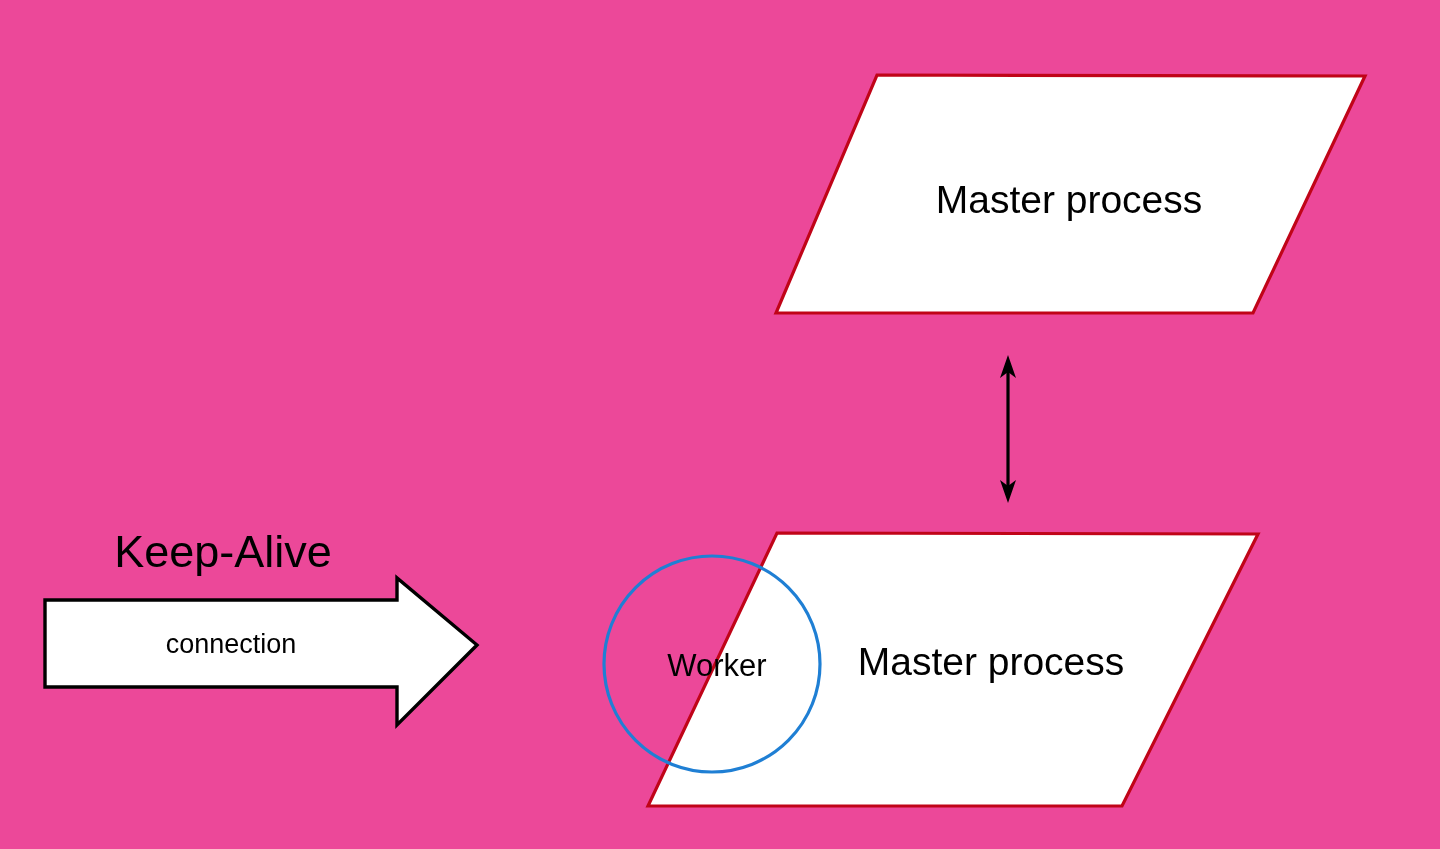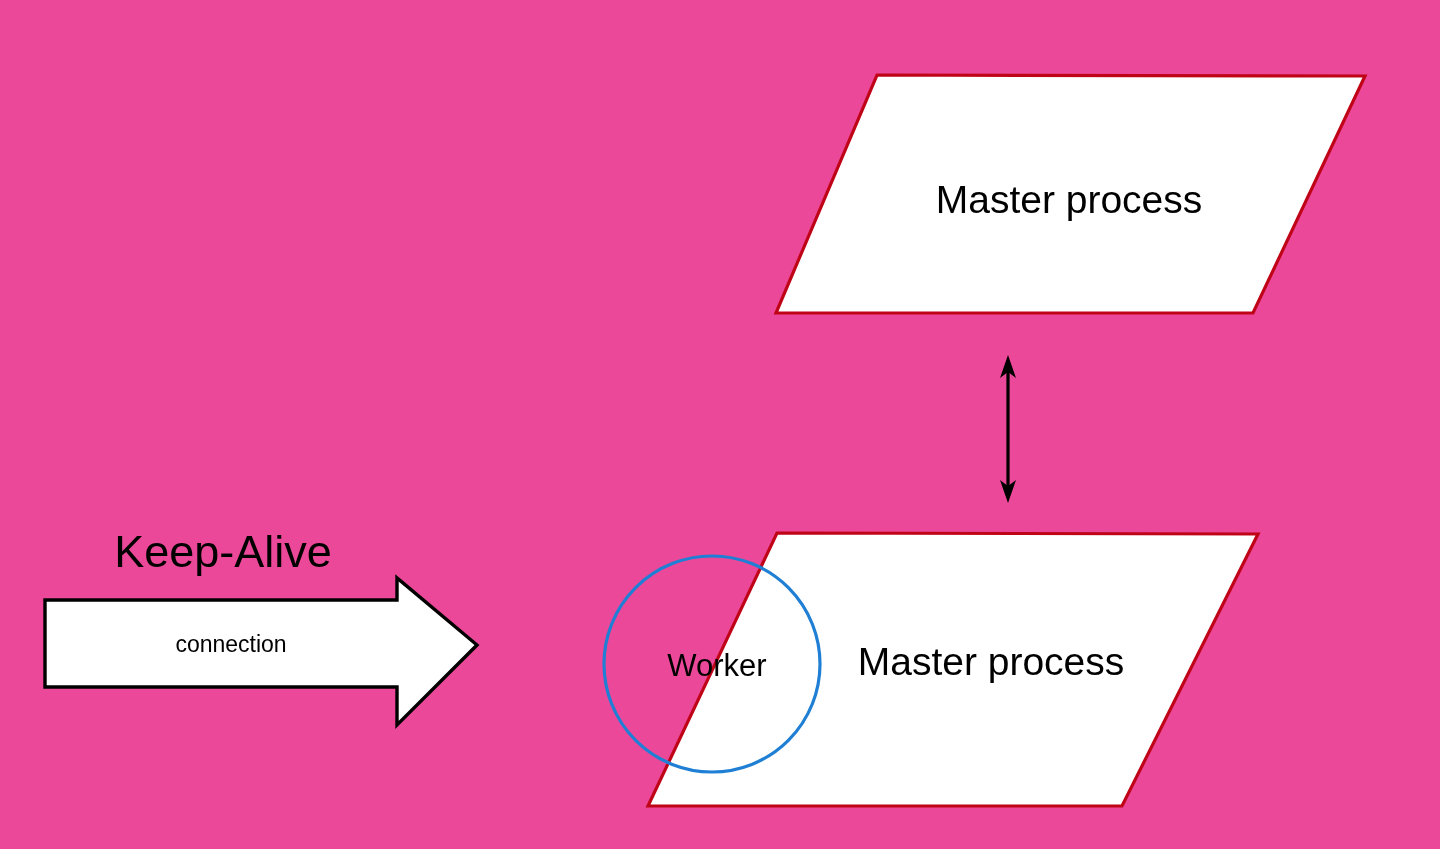--- a/index.html
+++ b/index.html
@@ -77,21 +77,21 @@
     font-size: 31px;
   }
   #label-keepalive {
     left: 223px;
     top: 551px;
     font-size: 45px;
   }
   #label-connection {
     left: 231px;
     top: 644px;
-    font-size: 23px;
+    font-size: 27px;
   }
 </style>
 </head>
 <body>
 
 <div id="canvas">
 
   <svg id="diagram-svg" viewBox="0 0 1440 849">
 
     <polygon class="shape-outline" points="877,75 1365,76 1253,313 776,313" stroke="#c00418"></polygon>

